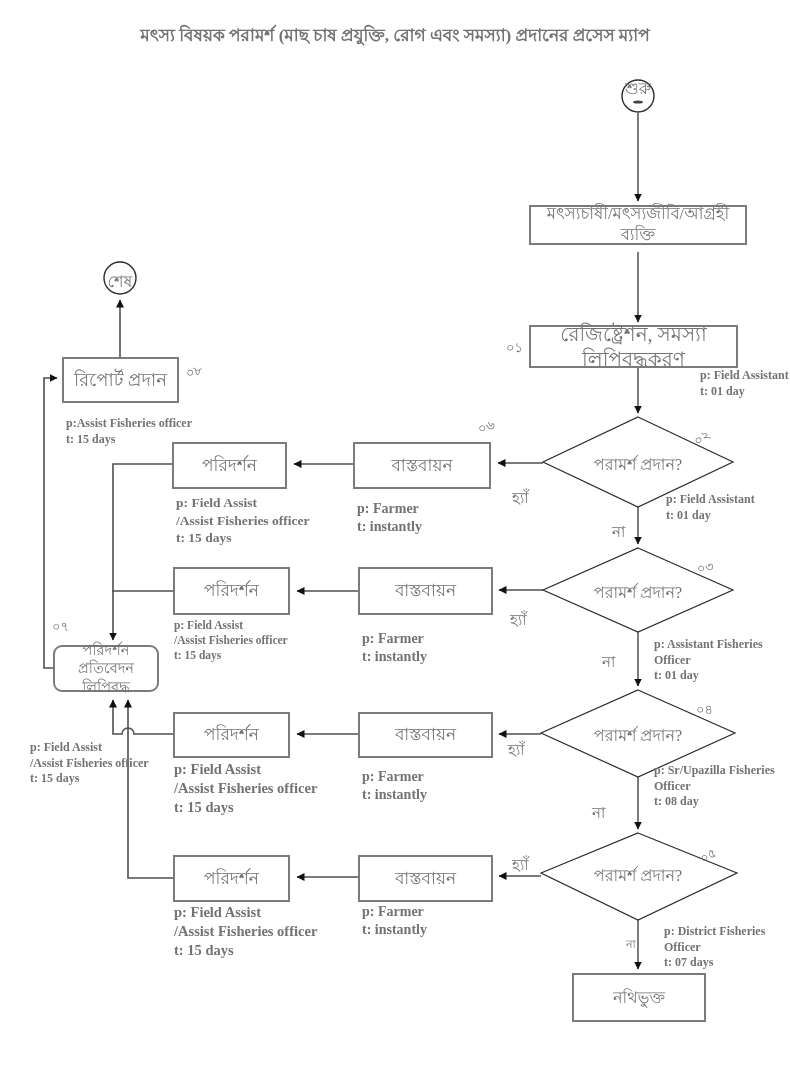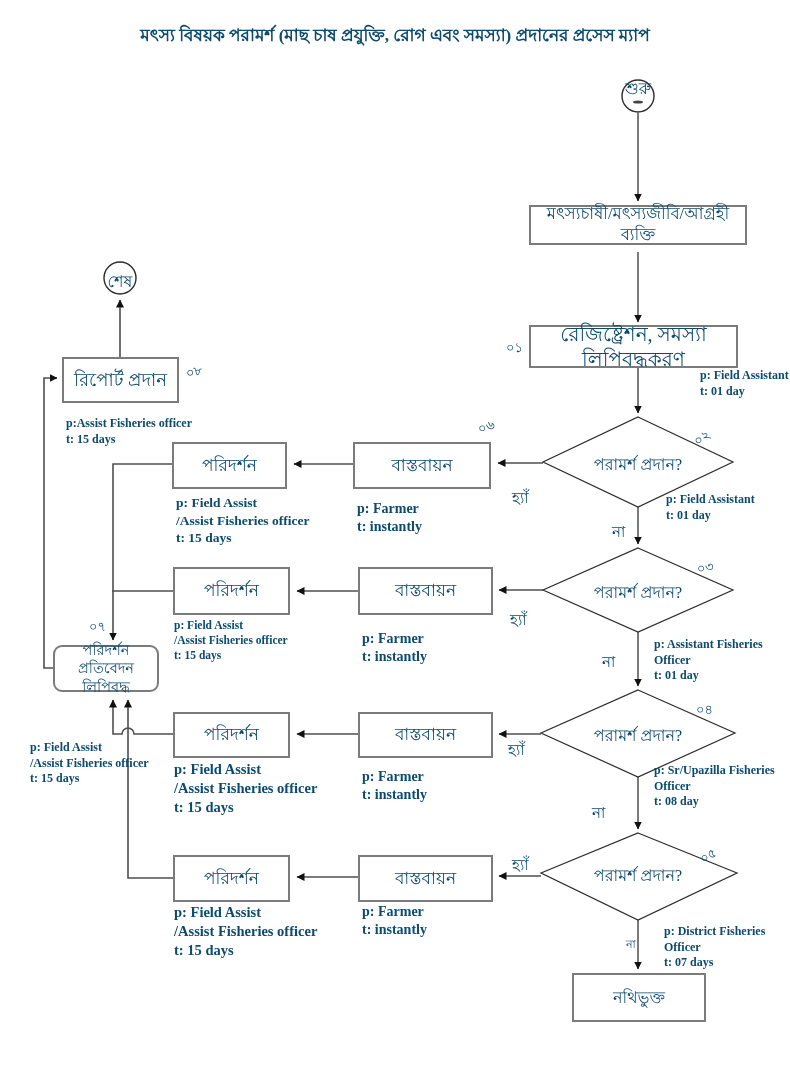--- a/index.html
+++ b/index.html
@@ -1,17 +1,17 @@
 <!DOCTYPE html>
 <html><head>
 <meta charset="utf-8">
 <style>
   html,body{margin:0;padding:0;background:#ffffff;}
   #canvas{position:relative;width:790px;height:1066px;background:#fff;overflow:hidden;
-          font-family:"Liberation Serif", "DejaVu Sans", serif;color:#0c4a6e;}
+          font-family:"Liberation Serif", "DejaVu Sans", serif;color:#737373;}
   svg{position:absolute;left:0;top:0;}
   .box{position:absolute;border:2px solid #7b7b7b;background:#fff;display:flex;
        align-items:center;justify-content:center;text-align:center;line-height:1.25;
        white-space:pre-line;box-sizing:border-box;z-index:2;}
   .dlabel{position:absolute;text-align:center;font-size:16px;z-index:2;}
   .ann{position:absolute;font-weight:bold;white-space:pre-line;line-height:1.3;
        font-size:12px;z-index:2;}
   .num{position:absolute;font-size:13px;z-index:2;}
   .branch{position:absolute;font-size:15px;z-index:2;}
   .title{position:absolute;left:0;top:22px;width:790px;text-align:center;
@@ -94,21 +94,21 @@
   <div class="dlabel" style="left:563px;top:580px;width:150px;">পরামর্শ প্রদান?</div>
   <div class="dlabel" style="left:563px;top:723px;width:150px;">পরামর্শ প্রদান?</div>
   <div class="dlabel" style="left:563px;top:863px;width:150px;">পরামর্শ প্রদান?</div>
 
   <div class="num" style="left:506px;top:338px;">০১</div>
   <div class="num" style="left:694px;top:428px;transform:rotate(-35deg);">০২</div>
   <div class="num" style="left:697px;top:558px;transform:rotate(-10deg);">০৩</div>
   <div class="num" style="left:696px;top:700px;">০৪</div>
   <div class="num" style="left:700px;top:846px;transform:rotate(-30deg);">০৫</div>
   <div class="num" style="left:478px;top:417px;transform:rotate(-20deg);">০৬</div>
-  <div class="num" style="left:52px;top:617px;margin-left:37px;">০৭</div>
+  <div class="num" style="left:52px;top:617px;">০৭</div>
   <div class="num" style="left:186px;top:362px;transform:rotate(-15deg);">০৮</div>
 
   <div class="branch" style="left:512px;top:486px;">হ্যাঁ</div>
   <div class="branch" style="left:510px;top:608px;">হ্যাঁ</div>
   <div class="branch" style="left:508px;top:738px;">হ্যাঁ</div>
   <div class="branch" style="left:512px;top:853px;">হ্যাঁ</div>
 
   <div class="branch" style="left:612px;top:520px;">না</div>
   <div class="branch" style="left:602px;top:650px;">না</div>
   <div class="branch" style="left:592px;top:801px;">না</div>

